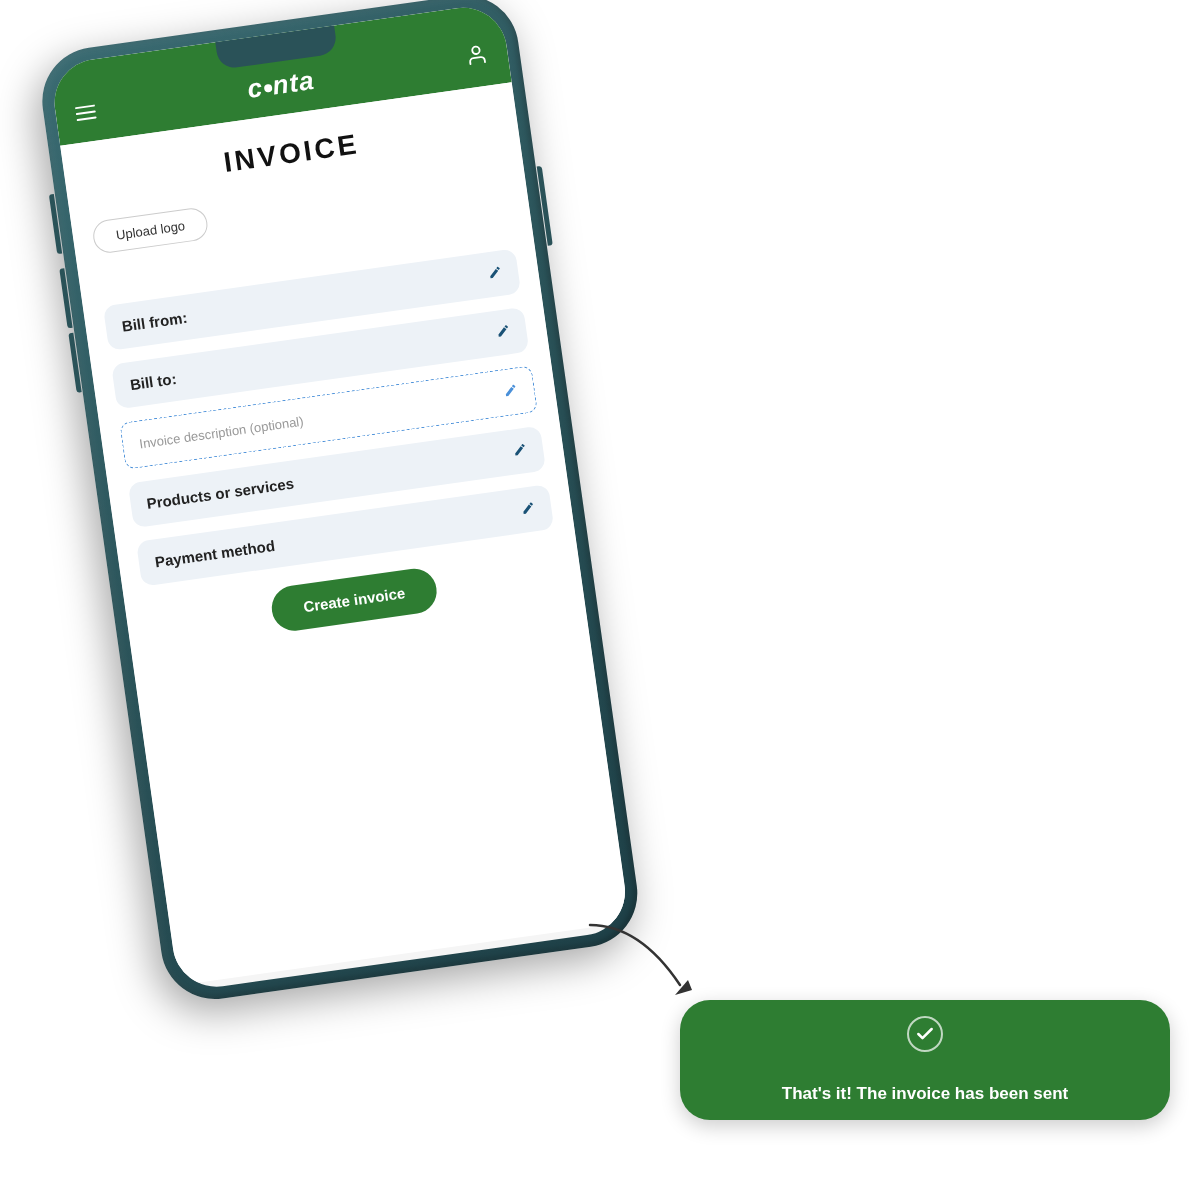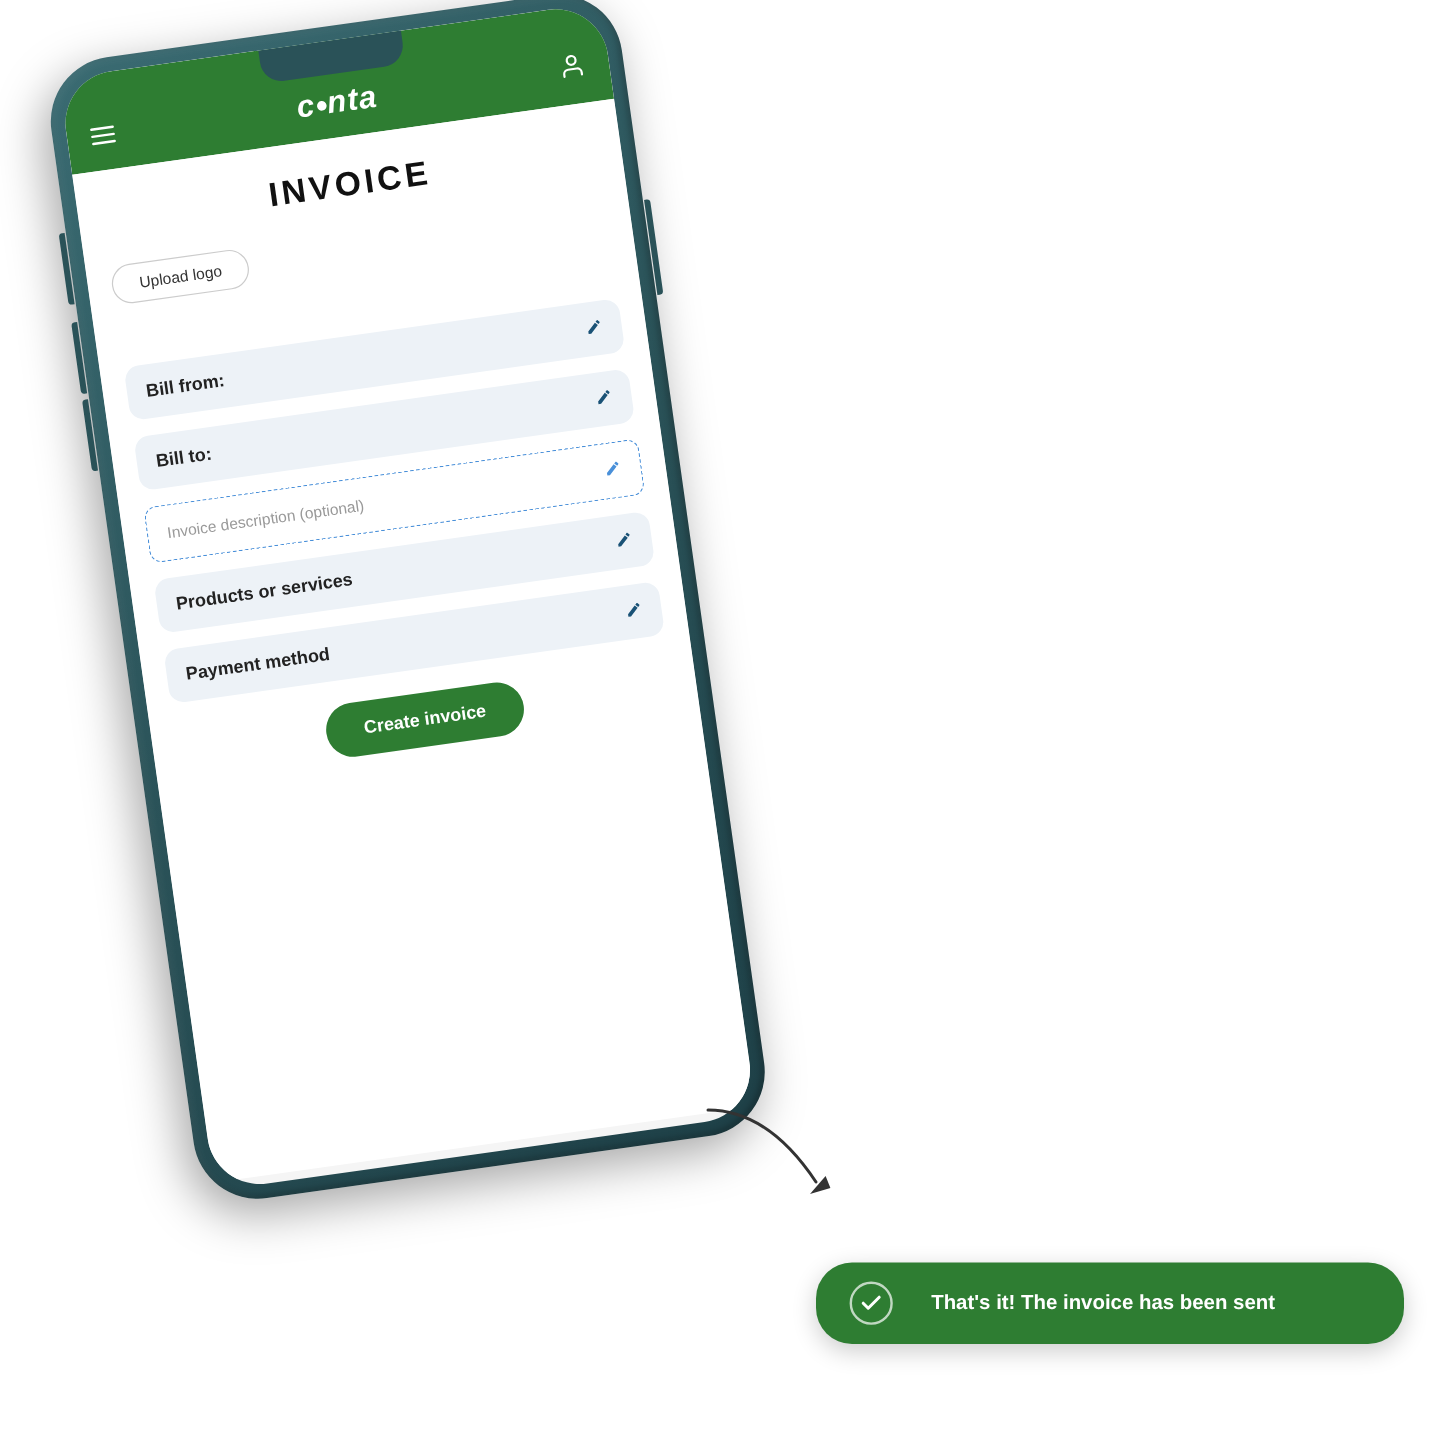--- a/index.html
+++ b/index.html
@@ -238,20 +238,21 @@
       color: white;
       border-radius: 30px;
       padding: 16px 28px;
       display: flex;
       align-items: center;
       gap: 32px;
       font-size: 16px;
       font-weight: 500;
       box-shadow: 0 6px 20px rgba(0,0,0,0.2);
       width: 490px;
+      flex-direction: column;
     }
 
     .toast-check {
       width: 36px;
       height: 36px;
       border-radius: 50%;
       border: 2.5px solid rgba(255,255,255,0.7);
       display: flex;
       align-items: center;
       justify-content: center;

